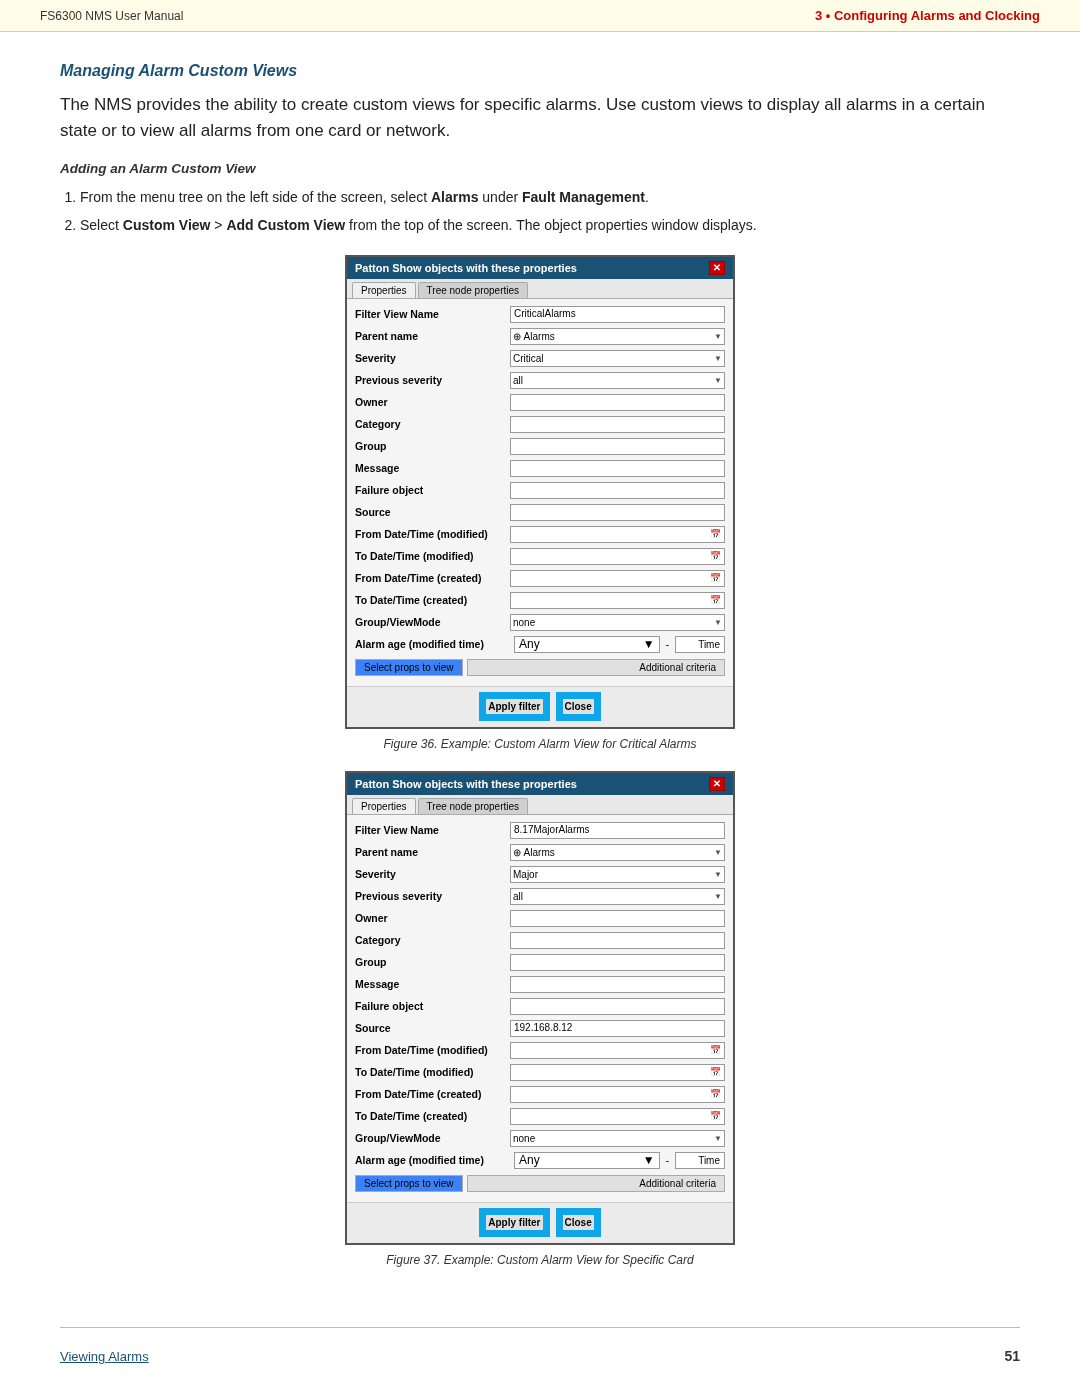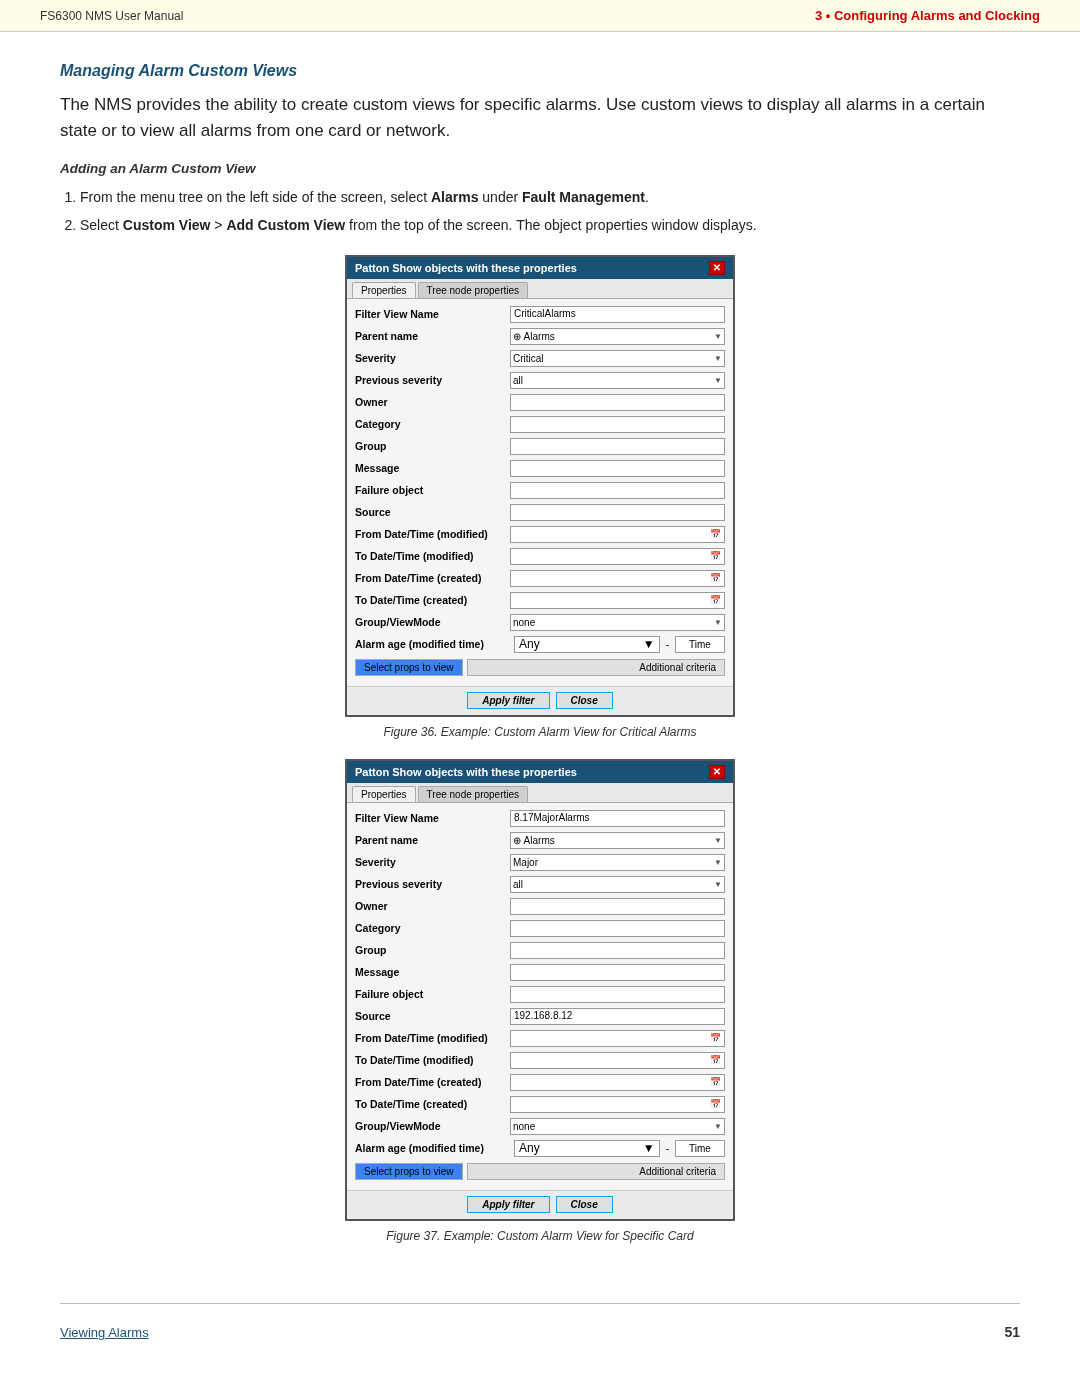--- a/index.html
+++ b/index.html
@@ -218,21 +218,21 @@
       padding: 0 4px;
       font-size: 12px;
       flex: 1;
     }
     .alarm-age-time {
       background: #fff;
       border: 1px solid #999;
       height: 17px;
       display: flex;
       align-items: center;
-      justify-content: center;
+      justify-content: flex-end;
       padding: 0 4px;
       font-size: 10px;
       width: 50px;
     }
 
     .dialog-bottom-row {
       display: flex;
       align-items: center;
       margin-top: 5px;
       margin-bottom: 4px;
@@ -258,26 +258,25 @@
     .dialog-action-row {
       display: flex;
       justify-content: center;
       gap: 6px;
       padding: 5px 0 6px 0;
       border-top: 1px solid #ccc;
       background: #ebebeb;
     }
     .action-btn {
       background: #e0e0e0;
-      border: 1px solid #0ea5e9;
-      font-size: 10px;
-      padding: 2px 14px;
+      border: 7px solid #0ea5e9;
+      font-size: 10px;
+      padding: 2px 2px;
       cursor: pointer;
       font-weight: bold;
-      font-style: italic;
     }
 
     .fig-caption {
       text-align: center;
       font-size: 12px;
       color: #333;
       margin-bottom: 20px;
       font-style: italic;
     }
 

